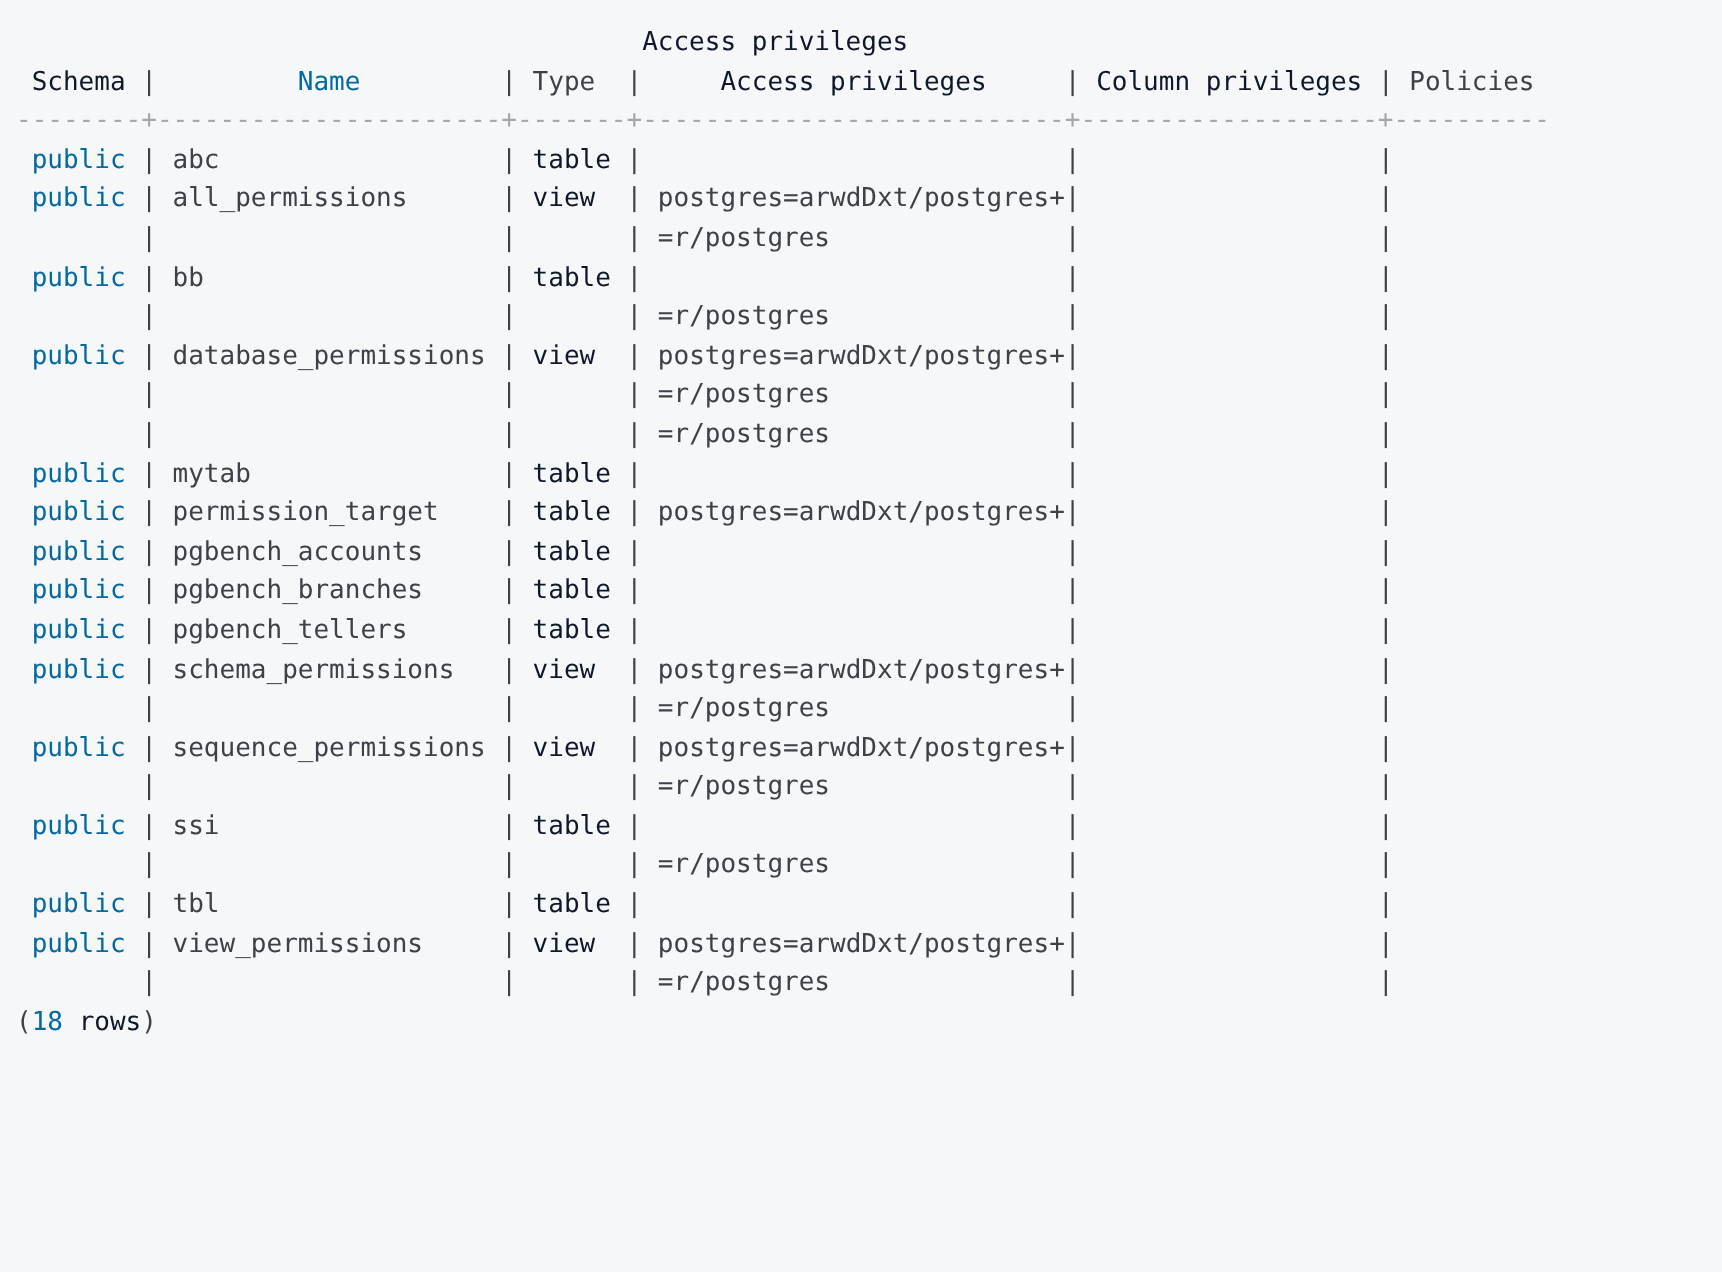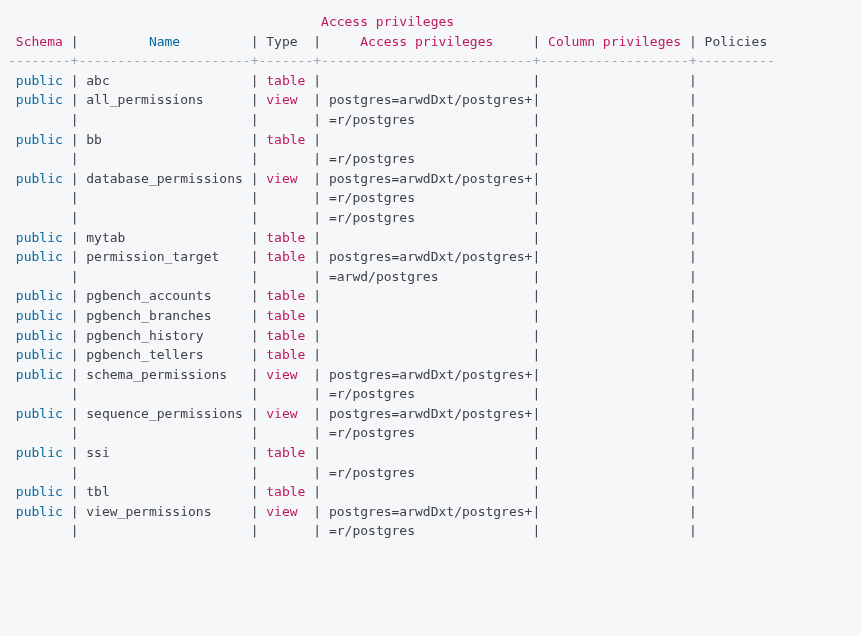--- a/index.html
+++ b/index.html
@@ -6,21 +6,21 @@
   body{
     width:861px;height:636px;overflow:hidden;
     background:#f6f7f9;
     font-family:"DejaVu Sans Mono","Liberation Mono",monospace;
     font-size:13px;line-height:19.6px;
     color:#3d4148;
   }
   .terminal{padding:12px 0 0 8px;}
   .line{white-space:pre;height:19.6px;}
   .title{padding-left:40ch;}
-  .tk-m{color:#be185d;}   
+  .tk-m{color:#0f172a;}   
   .tk-g{color:#0369a1;}   
   .tk-t{color:#3d4148;}   
   .tk-mu{color:#a2a7ae;}  
 </style>
 </head>
 <body>
 
 <div class="terminal">
   <div class="line title"><span class="tk-m">Access privileges</span></div>
   <div id="table-lines">
@@ -29,28 +29,27 @@
       <div class="line"><span class="tk-g"> public </span><span class="tk-t">|</span><span class="tk-t"> abc                  </span><span class="tk-t">|</span><span class="tk-m"> table </span><span class="tk-t">|</span><span class="tk-t">                           </span><span class="tk-t">|</span><span class="tk-t">                   </span><span class="tk-t">|</span></div>
       <div class="line"><span class="tk-g"> public </span><span class="tk-t">|</span><span class="tk-t"> all_permissions      </span><span class="tk-t">|</span><span class="tk-m"> view  </span><span class="tk-t">|</span><span class="tk-t"> postgres=arwdDxt/postgres+</span><span class="tk-t">|</span><span class="tk-t">                   </span><span class="tk-t">|</span></div>
       <div class="line"><span class="tk-t">        </span><span class="tk-t">|</span><span class="tk-t">                      </span><span class="tk-t">|</span><span class="tk-t">       </span><span class="tk-t">|</span><span class="tk-t"> =r/postgres               </span><span class="tk-t">|</span><span class="tk-t">                   </span><span class="tk-t">|</span></div>
       <div class="line"><span class="tk-g"> public </span><span class="tk-t">|</span><span class="tk-t"> bb                   </span><span class="tk-t">|</span><span class="tk-m"> table </span><span class="tk-t">|</span><span class="tk-t">                           </span><span class="tk-t">|</span><span class="tk-t">                   </span><span class="tk-t">|</span></div>
       <div class="line"><span class="tk-t">        </span><span class="tk-t">|</span><span class="tk-t">                      </span><span class="tk-t">|</span><span class="tk-t">       </span><span class="tk-t">|</span><span class="tk-t"> =r/postgres               </span><span class="tk-t">|</span><span class="tk-t">                   </span><span class="tk-t">|</span></div>
       <div class="line"><span class="tk-g"> public </span><span class="tk-t">|</span><span class="tk-t"> database_permissions </span><span class="tk-t">|</span><span class="tk-m"> view  </span><span class="tk-t">|</span><span class="tk-t"> postgres=arwdDxt/postgres+</span><span class="tk-t">|</span><span class="tk-t">                   </span><span class="tk-t">|</span></div>
       <div class="line"><span class="tk-t">        </span><span class="tk-t">|</span><span class="tk-t">                      </span><span class="tk-t">|</span><span class="tk-t">       </span><span class="tk-t">|</span><span class="tk-t"> =r/postgres               </span><span class="tk-t">|</span><span class="tk-t">                   </span><span class="tk-t">|</span></div>
       <div class="line"><span class="tk-t">        </span><span class="tk-t">|</span><span class="tk-t">                      </span><span class="tk-t">|</span><span class="tk-t">       </span><span class="tk-t">|</span><span class="tk-t"> =r/postgres               </span><span class="tk-t">|</span><span class="tk-t">                   </span><span class="tk-t">|</span></div>
       <div class="line"><span class="tk-g"> public </span><span class="tk-t">|</span><span class="tk-t"> mytab                </span><span class="tk-t">|</span><span class="tk-m"> table </span><span class="tk-t">|</span><span class="tk-t">                           </span><span class="tk-t">|</span><span class="tk-t">                   </span><span class="tk-t">|</span></div>
       <div class="line"><span class="tk-g"> public </span><span class="tk-t">|</span><span class="tk-t"> permission_target    </span><span class="tk-t">|</span><span class="tk-m"> table </span><span class="tk-t">|</span><span class="tk-t"> postgres=arwdDxt/postgres+</span><span class="tk-t">|</span><span class="tk-t">                   </span><span class="tk-t">|</span></div>
-      <div class="line"><span class="tk-t">        </span><span class="tk-t">|</span><span class="tk-t">                      </span><span class="tk-t">|</span><span class="tk-t">       </span><span class="tk-t">|</span><span class="tk-t"> =arwd/postgres            </span><span class="tk-t">|</span><span class="tk-t">                   </span><span class="tk-t">|</span></div>
       <div class="line"><span class="tk-g"> public </span><span class="tk-t">|</span><span class="tk-t"> pgbench_accounts     </span><span class="tk-t">|</span><span class="tk-m"> table </span><span class="tk-t">|</span><span class="tk-t">                           </span><span class="tk-t">|</span><span class="tk-t">                   </span><span class="tk-t">|</span></div>
       <div class="line"><span class="tk-g"> public </span><span class="tk-t">|</span><span class="tk-t"> pgbench_branches     </span><span class="tk-t">|</span><span class="tk-m"> table </span><span class="tk-t">|</span><span class="tk-t">                           </span><span class="tk-t">|</span><span class="tk-t">                   </span><span class="tk-t">|</span></div>
-      <div class="line"><span class="tk-g"> public </span><span class="tk-t">|</span><span class="tk-t"> pgbench_history      </span><span class="tk-t">|</span><span class="tk-m"> table </span><span class="tk-t">|</span><span class="tk-t">                           </span><span class="tk-t">|</span><span class="tk-t">                   </span><span class="tk-t">|</span></div>
       <div class="line"><span class="tk-g"> public </span><span class="tk-t">|</span><span class="tk-t"> pgbench_tellers      </span><span class="tk-t">|</span><span class="tk-m"> table </span><span class="tk-t">|</span><span class="tk-t">                           </span><span class="tk-t">|</span><span class="tk-t">                   </span><span class="tk-t">|</span></div>
       <div class="line"><span class="tk-g"> public </span><span class="tk-t">|</span><span class="tk-t"> schema_permissions   </span><span class="tk-t">|</span><span class="tk-m"> view  </span><span class="tk-t">|</span><span class="tk-t"> postgres=arwdDxt/postgres+</span><span class="tk-t">|</span><span class="tk-t">                   </span><span class="tk-t">|</span></div>
       <div class="line"><span class="tk-t">        </span><span class="tk-t">|</span><span class="tk-t">                      </span><span class="tk-t">|</span><span class="tk-t">       </span><span class="tk-t">|</span><span class="tk-t"> =r/postgres               </span><span class="tk-t">|</span><span class="tk-t">                   </span><span class="tk-t">|</span></div>
       <div class="line"><span class="tk-g"> public </span><span class="tk-t">|</span><span class="tk-t"> sequence_permissions </span><span class="tk-t">|</span><span class="tk-m"> view  </span><span class="tk-t">|</span><span class="tk-t"> postgres=arwdDxt/postgres+</span><span class="tk-t">|</span><span class="tk-t">                   </span><span class="tk-t">|</span></div>
       <div class="line"><span class="tk-t">        </span><span class="tk-t">|</span><span class="tk-t">                      </span><span class="tk-t">|</span><span class="tk-t">       </span><span class="tk-t">|</span><span class="tk-t"> =r/postgres               </span><span class="tk-t">|</span><span class="tk-t">                   </span><span class="tk-t">|</span></div>
       <div class="line"><span class="tk-g"> public </span><span class="tk-t">|</span><span class="tk-t"> ssi                  </span><span class="tk-t">|</span><span class="tk-m"> table </span><span class="tk-t">|</span><span class="tk-t">                           </span><span class="tk-t">|</span><span class="tk-t">                   </span><span class="tk-t">|</span></div>
       <div class="line"><span class="tk-t">        </span><span class="tk-t">|</span><span class="tk-t">                      </span><span class="tk-t">|</span><span class="tk-t">       </span><span class="tk-t">|</span><span class="tk-t"> =r/postgres               </span><span class="tk-t">|</span><span class="tk-t">                   </span><span class="tk-t">|</span></div>
       <div class="line"><span class="tk-g"> public </span><span class="tk-t">|</span><span class="tk-t"> tbl                  </span><span class="tk-t">|</span><span class="tk-m"> table </span><span class="tk-t">|</span><span class="tk-t">                           </span><span class="tk-t">|</span><span class="tk-t">                   </span><span class="tk-t">|</span></div>
       <div class="line"><span class="tk-g"> public </span><span class="tk-t">|</span><span class="tk-t"> view_permissions     </span><span class="tk-t">|</span><span class="tk-m"> view  </span><span class="tk-t">|</span><span class="tk-t"> postgres=arwdDxt/postgres+</span><span class="tk-t">|</span><span class="tk-t">                   </span><span class="tk-t">|</span></div>
       <div class="line"><span class="tk-t">        </span><span class="tk-t">|</span><span class="tk-t">                      </span><span class="tk-t">|</span><span class="tk-t">       </span><span class="tk-t">|</span><span class="tk-t"> =r/postgres               </span><span class="tk-t">|</span><span class="tk-t">                   </span><span class="tk-t">|</span></div>
     </div>
+  <div class="line"><span class="tk-t">(</span><span class="tk-g">18</span><span class="tk-t"> </span><span class="tk-m">rows</span><span class="tk-t">)</span></div>
 </div>
 
 </body></html>

